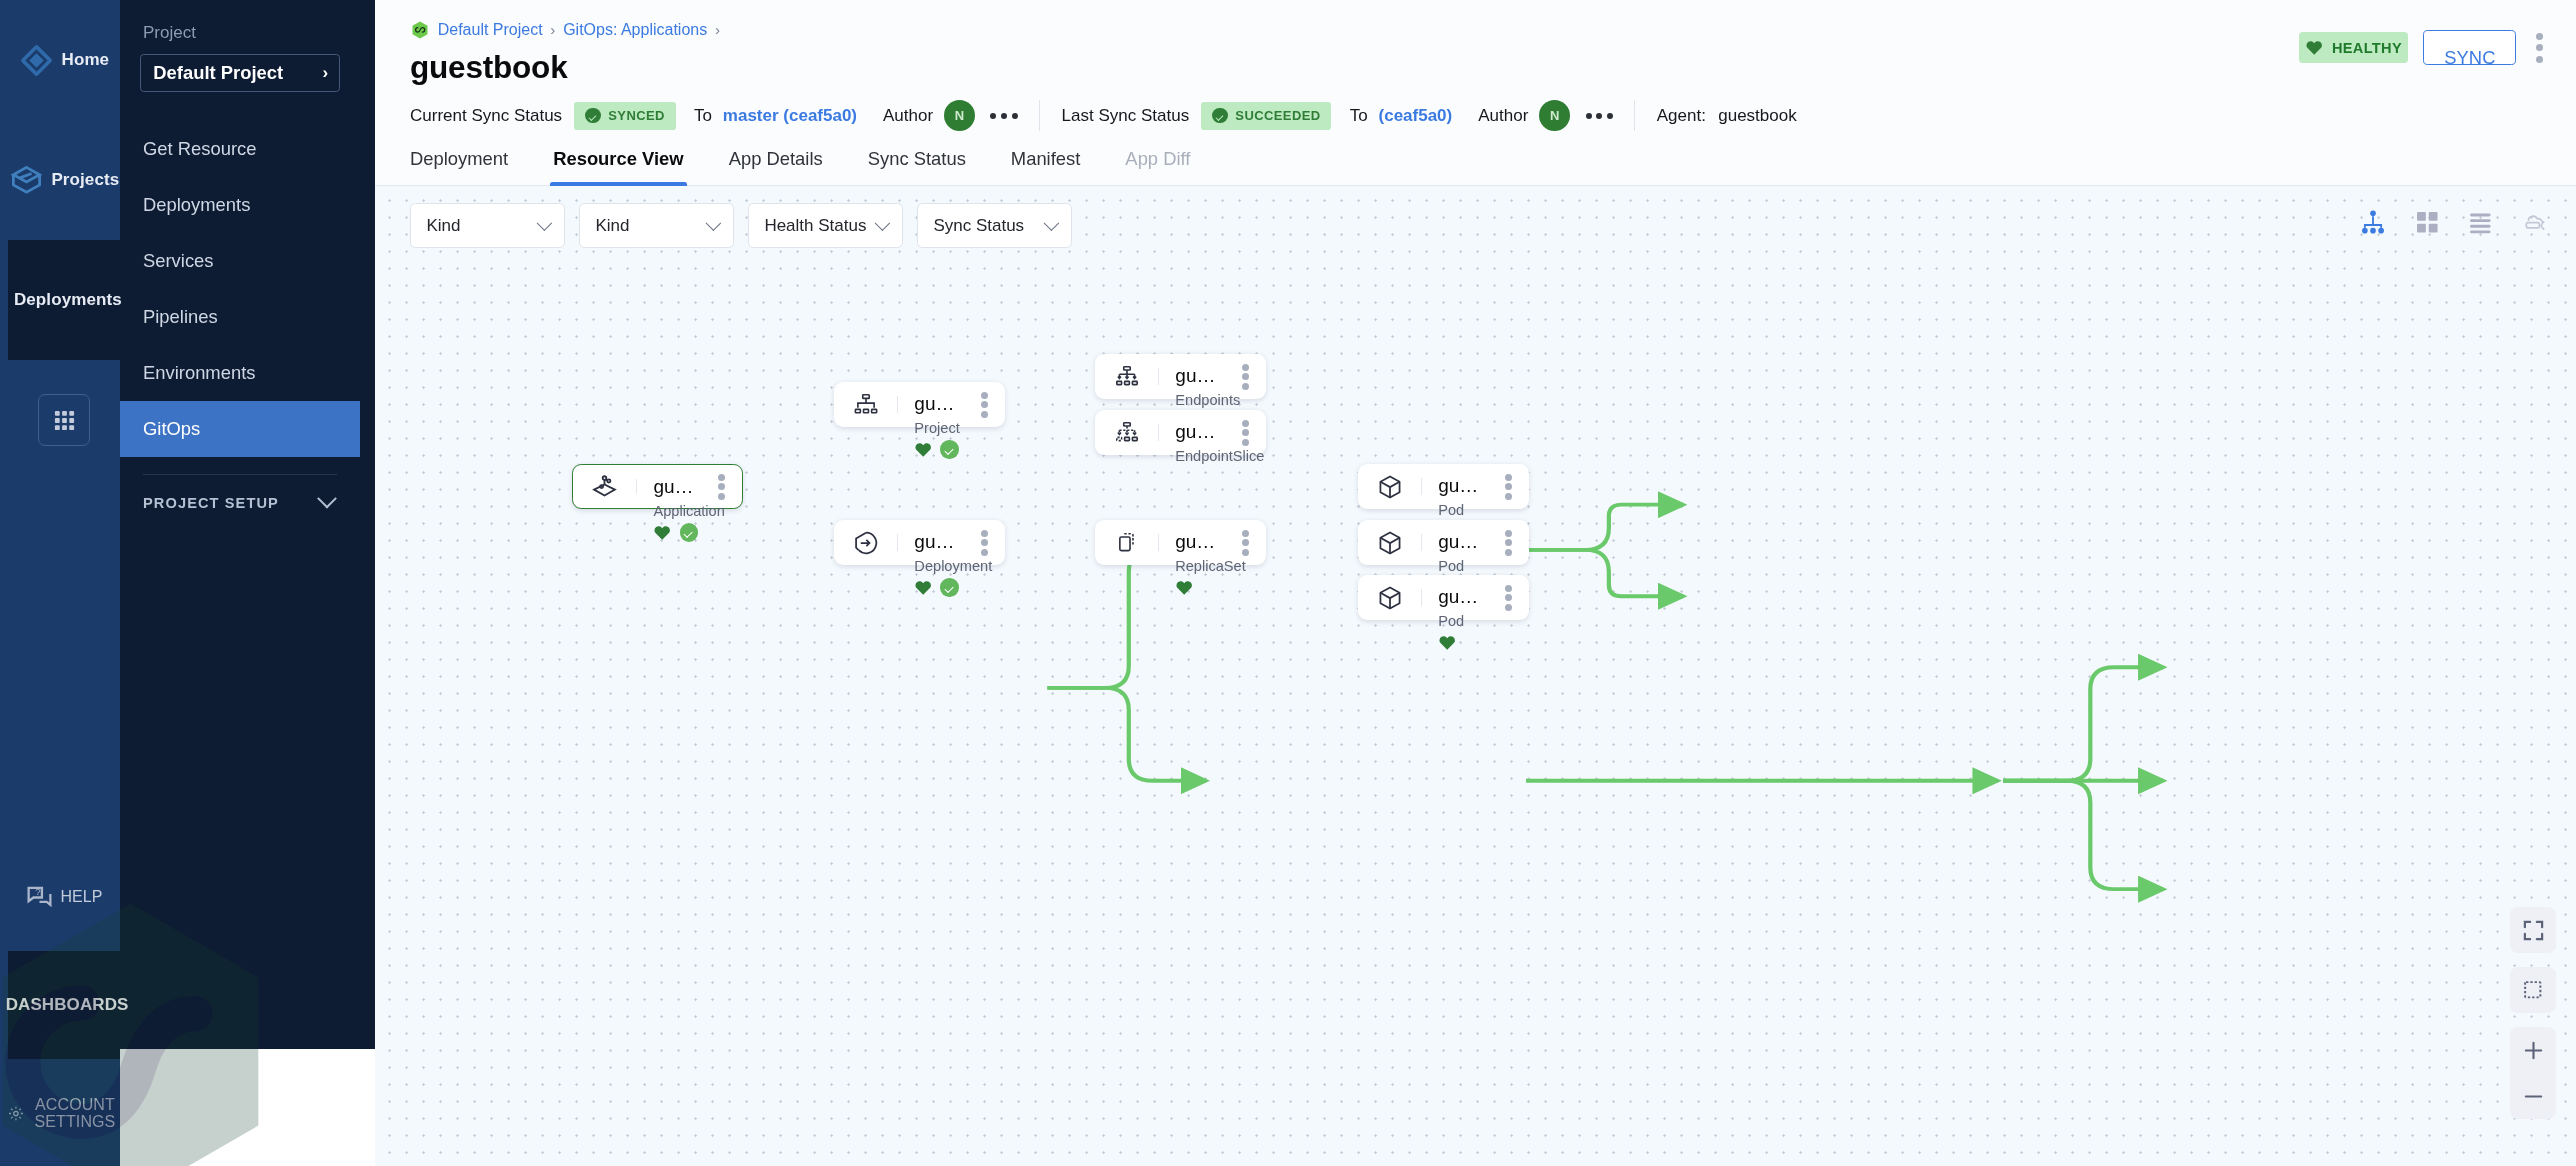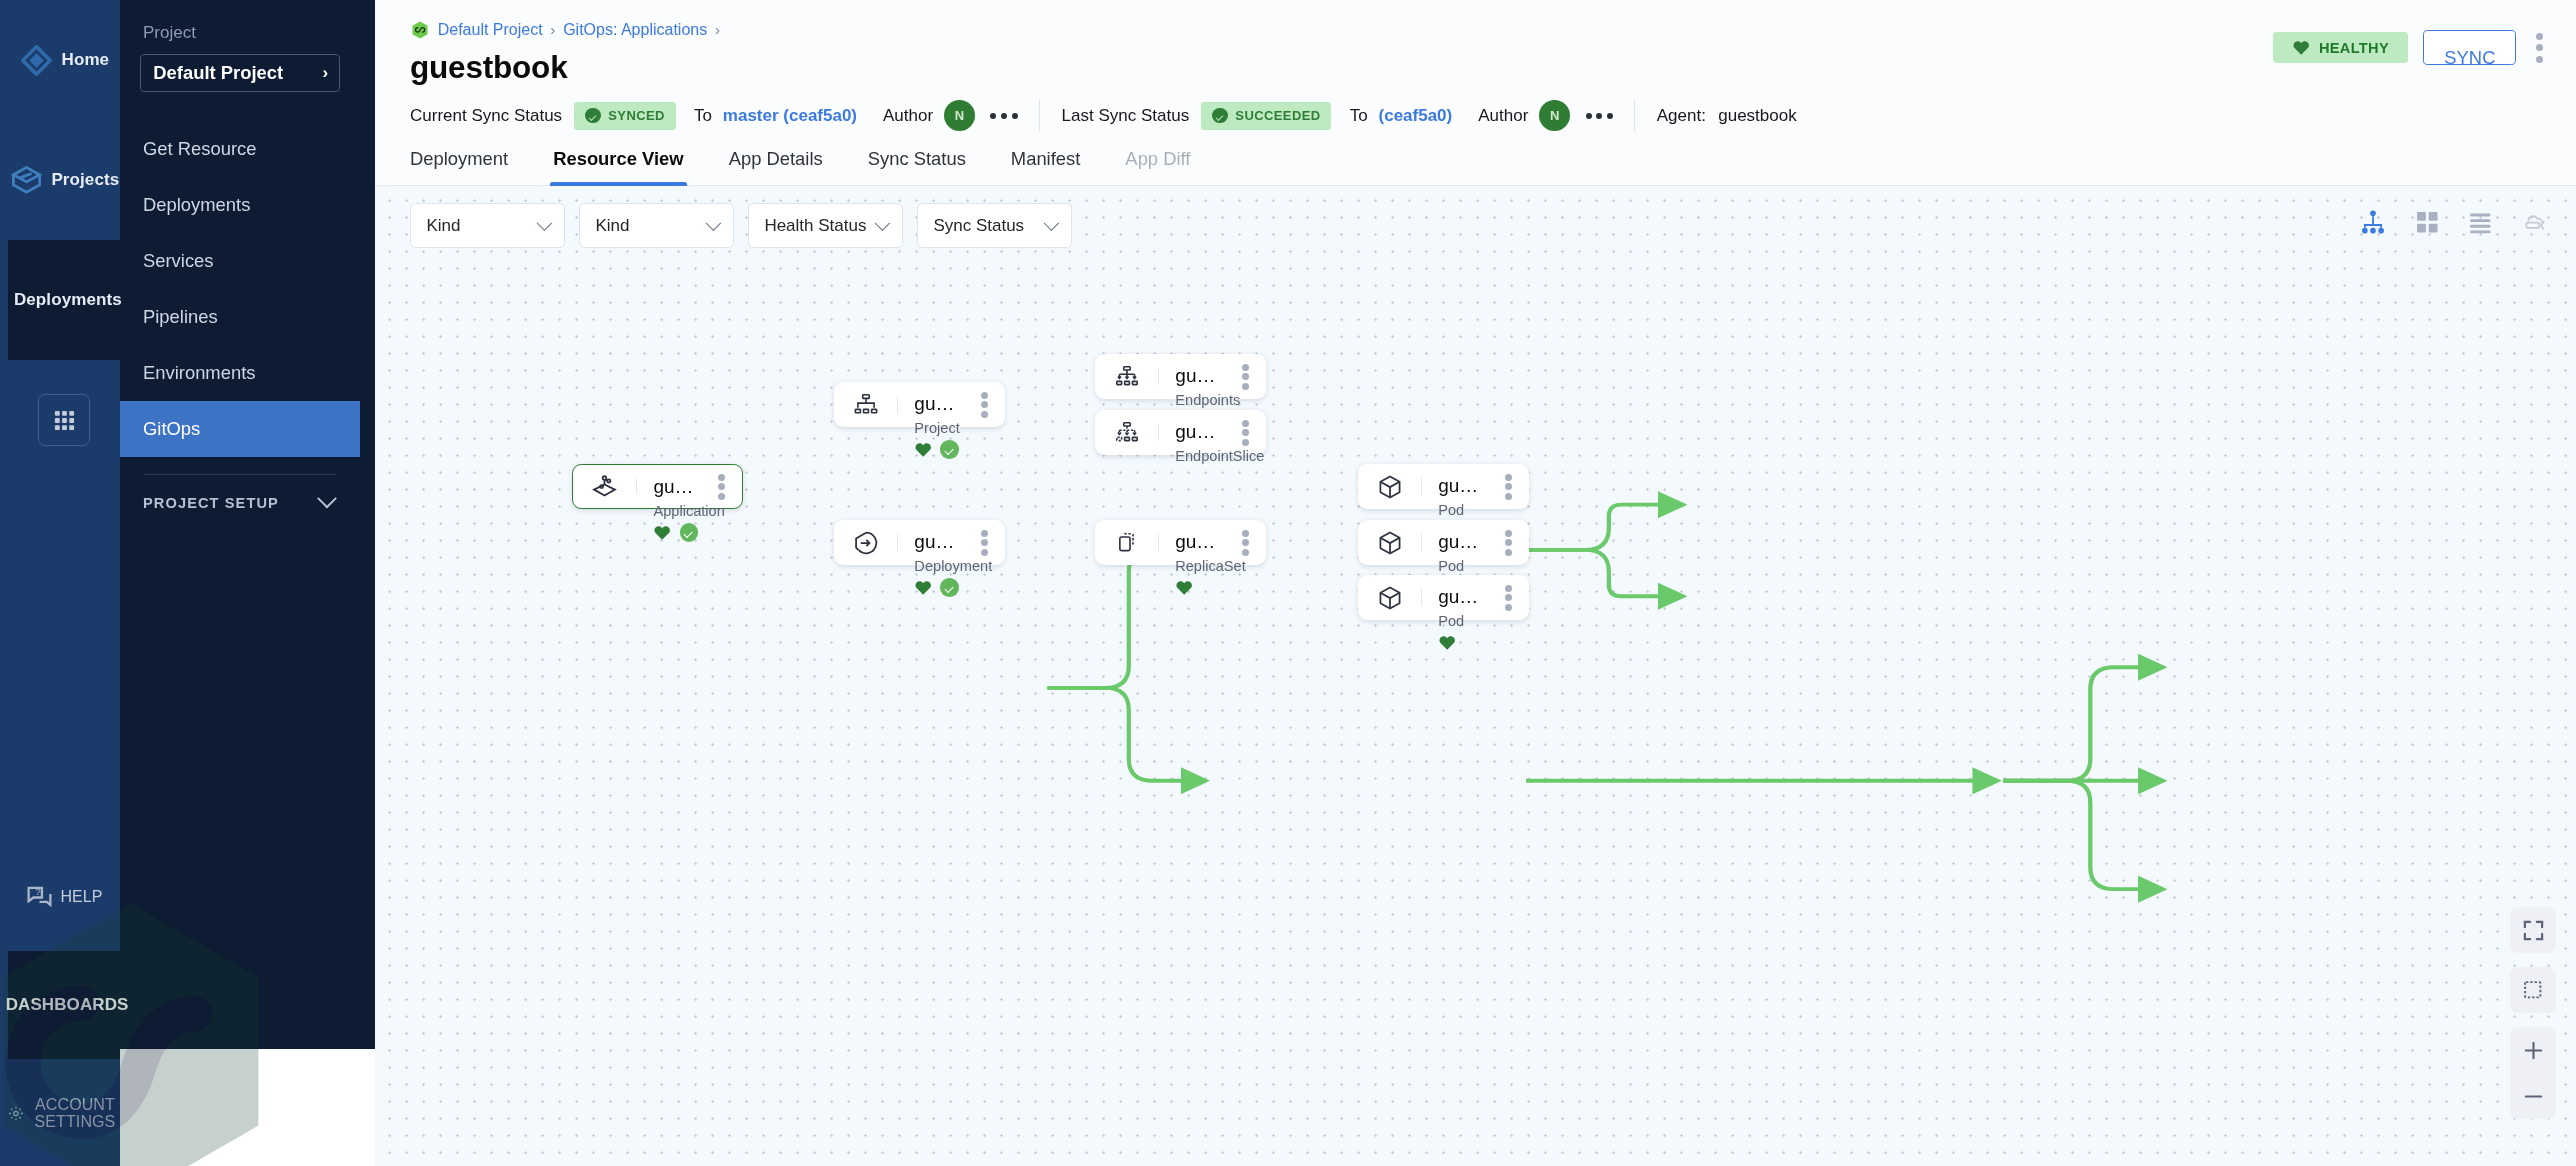--- a/index.html
+++ b/index.html
@@ -70,21 +70,21 @@
   .topbar { padding: 20px 28px 0 35px; background: #fbfcfe; position: relative; }
   .crumbs { display: flex; align-items: center; gap: 7.7px; font-size: 16px; }
   .crumb-logo { width: 20px; height: 20px; flex: 0 0 20px; }
   .crumb-link { color: #3b7ae0; cursor: pointer; }
   .crumb-sep { color: #7b8494; font-size: 15.4px; }
   .page-title { font-size: 31.5px; font-weight: 700; margin-top: 9.2px; letter-spacing: -0.2px; }
 
   .topright { position: absolute; right: 28px; top: 28px; display: flex; align-items: center; gap: 15.4px; }
   .badge-health {
     background: #bdeac0; color: #1f7a2b; border-radius: 3.8px; height: 31px;
-    display: flex; align-items: center; gap: 8.5px; padding: 0 19px;
+    display: flex; align-items: center; gap: 8.5px; padding: 0 6px;
     font-size: 14.6px; font-weight: 700; letter-spacing: 0.3px;
   }
   .btn-sync {
     border: 0.8px solid #3b7ae0; color: #3b7ae0; background: #fff; border-radius: 4.6px;
     height: 35px; padding: 16px 20px; font-size: 18.4px; font-weight: 400; cursor: pointer;
     font-family: "Liberation Sans", sans-serif;
   }
   .kebab-v { display: flex; flex-direction: column; gap: 4.6px; cursor: pointer; padding: 4.6px; }
   .kebab-v i { width: 7px; height: 7px; border-radius: 50%; background: #a7aebd; display: block; }
 

